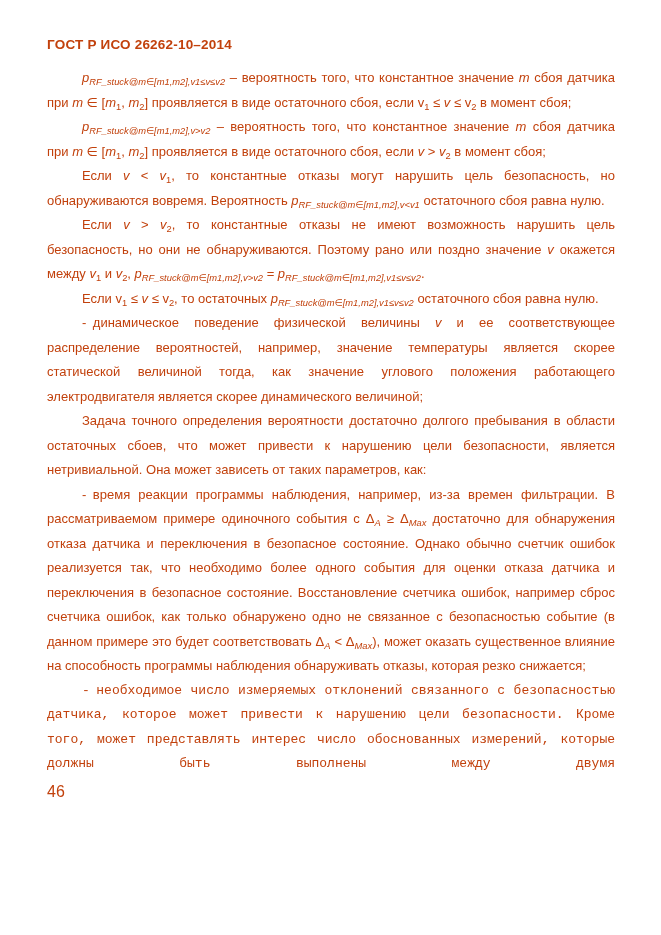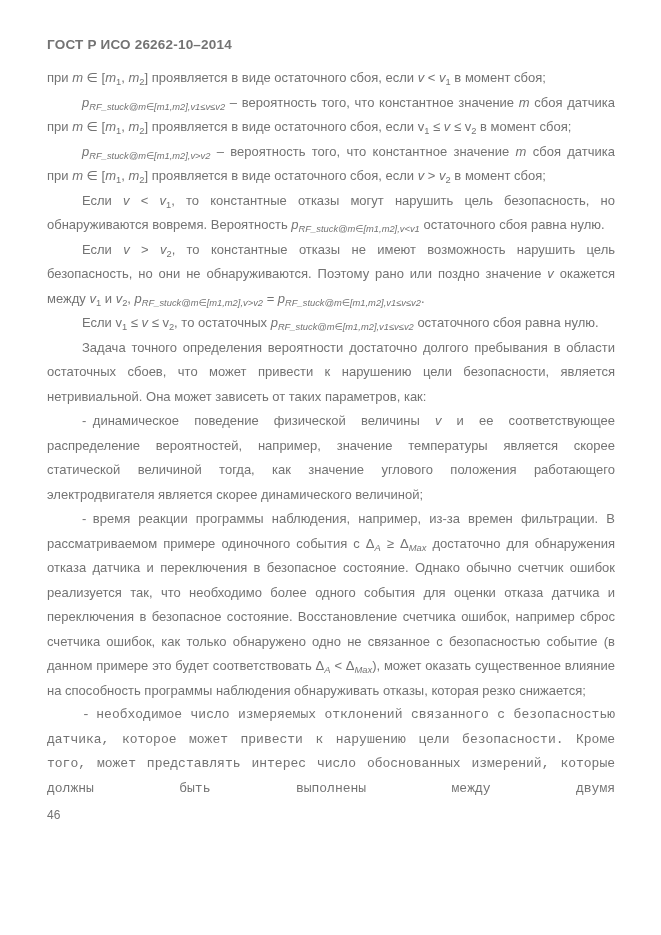--- a/index.html
+++ b/index.html
@@ -5,21 +5,21 @@
   html, body { margin: 0; padding: 0; background: #e8e8e8; }
   .page {
     position: relative;
     width: 661px;
     height: 935px;
     background: #ffffff;
     margin: 0 auto;
     box-sizing: border-box;
     padding: 36px 46px 0 47px;
     font-family: "Liberation Sans", "DejaVu Sans", sans-serif;
-    color: #737373;
+    color: #c2410c;
     overflow: hidden;
   }
   .doc-header {
     font-size: 13.5px;
     font-weight: bold;
     line-height: 17px;
     margin: 0 0 13px 0;
     letter-spacing: 0.2px;
   }
   .doc-body {
@@ -36,38 +36,37 @@
   .para i { font-style: italic; }
   sub {
     font-size: 0.72em;
     line-height: 0;
     vertical-align: baseline;
     position: relative;
     top: 3px;
   }
   sub.it { font-style: italic; }
   .page-number {
-    font-size: 12px;
+    font-size: 16px;
     line-height: 17px;
     margin-top: 6px;
   }
 </style>
 </head>
 <body>
 
 <div class="page">
   <div class="doc-header">ГОСТ Р ИСО 26262-10–2014</div>
 
   <div class="doc-body">
-      <p class="para noindent"><span>при </span><i>m</i><span> ∈ [</span><i>m</i><sub>1</sub><span>, </span><i>m</i><sub>2</sub><span>] проявляется в виде остаточного сбоя, если </span><i>v</i><span> &lt; </span><i>v</i><sub>1</sub><span> в момент сбоя;</span></p>
       <p class="para"><i>p</i><sub class="it">RF_stuck@m∈[m1,m2],v1≤v≤v2</sub><span> – вероятность того, что константное значение </span><i>m</i><span> сбоя датчика при </span><i>m</i><span> ∈ [</span><i>m</i><sub>1</sub><span>, </span><i>m</i><sub>2</sub><span>] проявляется в виде остаточного сбоя, если v</span><sub>1</sub><span> ≤ </span><i>v</i><span> ≤ v</span><sub>2</sub><span> в момент сбоя;</span></p>
       <p class="para"><i>p</i><sub class="it">RF_stuck@m∈[m1,m2],v&gt;v2</sub><span> – вероятность того, что константное значение </span><i>m</i><span> сбоя датчика при </span><i>m</i><span> ∈ [</span><i>m</i><sub>1</sub><span>, </span><i>m</i><sub>2</sub><span>] проявляется в виде остаточного сбоя, если </span><i>v</i><span> &gt; </span><i>v</i><sub>2</sub><span> в момент сбоя;</span></p>
       <p class="para"><span>Если </span><i>v</i><span> &lt; </span><i>v</i><sub>1</sub><span>, то константные отказы могут нарушить цель безопасность, но обнаруживаются вовремя. Вероятность </span><i>p</i><sub class="it">RF_stuck@m∈[m1,m2],v&lt;v1</sub><span> остаточного сбоя равна нулю.</span></p>
       <p class="para"><span>Если </span><i>v</i><span> &gt; </span><i>v</i><sub>2</sub><span>, то константные отказы не имеют возможность нарушить цель безопасность, но они не обнаруживаются. Поэтому рано или поздно значение </span><i>v</i><span> окажется между </span><i>v</i><sub>1</sub><span> и </span><i>v</i><sub>2</sub><span>, </span><i>p</i><sub class="it">RF_stuck@m∈[m1,m2],v&gt;v2</sub><span> = </span><i>p</i><sub class="it">RF_stuck@m∈[m1,m2],v1≤v≤v2</sub><span>.</span></p>
       <p class="para"><span>Если v</span><sub>1</sub><span> ≤ </span><i>v</i><span> ≤ v</span><sub>2</sub><span>, то остаточных </span><i>p</i><sub class="it">RF_stuck@m∈[m1,m2],v1≤v≤v2</sub><span> остаточного сбоя равна нулю.</span></p>
+      <p class="para"><span>- динамическое поведение физической величины </span><i>v</i><span> и ее соответствующее распределение вероятностей, например, значение температуры является скорее статической величиной тогда, как значение углового положения работающего электродвигателя является скорее динамического величиной;</span></p>
       <p class="para"><span>Задача точного определения вероятности достаточно долгого пребывания в области остаточных сбоев, что может привести к нарушению цели безопасности, является нетривиальной. Она может зависеть от таких параметров, как:</span></p>
-      <p class="para"><span>- динамическое поведение физической величины </span><i>v</i><span> и ее соответствующее распределение вероятностей, например, значение температуры является скорее статической величиной тогда, как значение углового положения работающего электродвигателя является скорее динамического величиной;</span></p>
       <p class="para"><span>- время реакции программы наблюдения, например, из-за времен фильтрации. В рассматриваемом примере одиночного события с Δ</span><sub class="it">A</sub><span> ≥ Δ</span><sub class="it">Max</sub><span> достаточно для обнаружения отказа датчика и переключения в безопасное состояние. Однако обычно счетчик ошибок реализуется так, что необходимо более одного события для оценки отказа датчика и переключения в безопасное состояние. Восстановление счетчика ошибок, например сброс счетчика ошибок, как только обнаружено одно не связанное с безопасностью событие (в данном примере это будет соответствовать Δ</span><sub class="it">A</sub><span> &lt; Δ</span><sub class="it">Max</sub><span>), может оказать существенное влияние на способность программы наблюдения обнаруживать отказы, которая резко снижается;</span></p>
       <p class="para jlast"><span>- необходимое число измеряемых отклонений связанного с безопасностью датчика, которое может привести к нарушению цели безопасности. Кроме того, может представлять интерес число обоснованных измерений, которые должны быть выполнены между двумя</span></p>
     </div>
 
   <div class="page-number">46</div>
 </div>
 
 </body></html>

